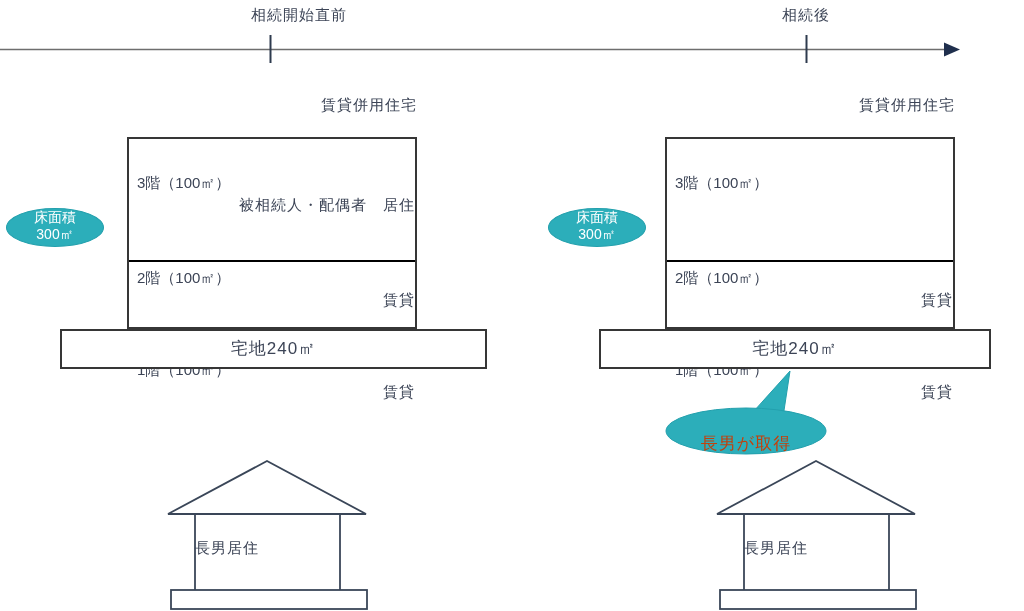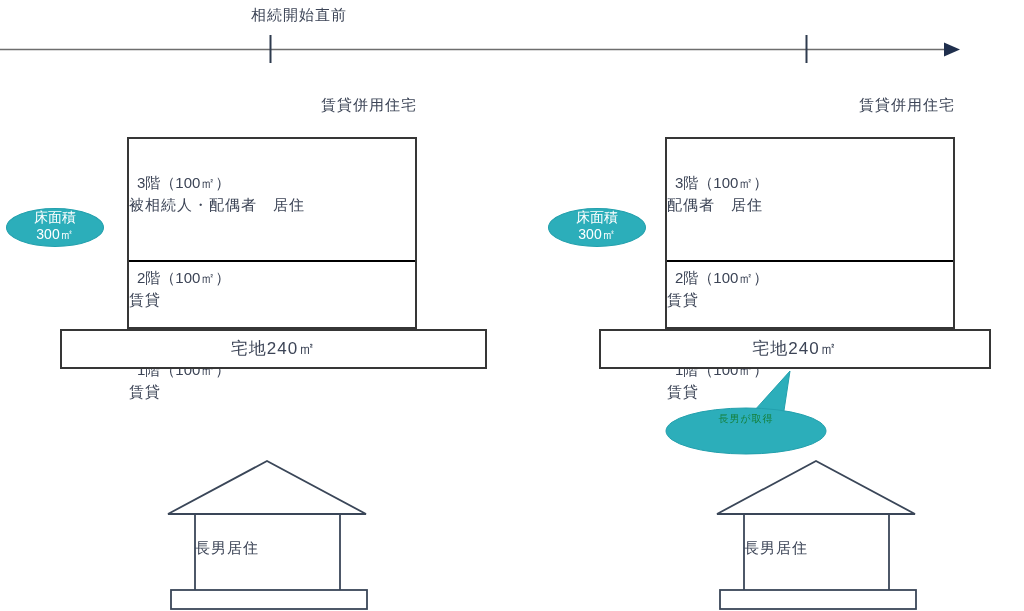--- a/index.html
+++ b/index.html
@@ -56,21 +56,21 @@
   .floor-label {
     padding: 5px 0 0 8px;
     font-size: 15px;
     line-height: 21px;
     text-align: left;
   }
   .floor-occupant {
     margin-top: 1px;
     font-size: 15px;
     line-height: 21px;
-    text-align: left;
+    text-align: right;
     letter-spacing: 1px;
   }
 
   
   .land {
     position: absolute;
     top: 329px;
     height: 40px;
     border: 2px solid #363636;
     background: #ffffff;
@@ -97,25 +97,25 @@
     align-items: center;
     font-size: 14px;
     line-height: 17px;
     text-align: center;
   }
 
   
   .callout-text {
     position: absolute;
     left: 666px;
-    top: 412px;
+    top: 432px;
     width: 160px;
     text-align: center;
-    color: #15803d;
-    font-size: 10px;
+    color: #c2410c;
+    font-size: 17px;
     letter-spacing: 1px;
   }
 
   
   .house-label {
     position: absolute;
     top: 539px;
     width: 145px;
     font-size: 15px;
     letter-spacing: 1px;
@@ -127,20 +127,21 @@
 
 <div class="canvas">
 
   <svg class="abs" style="left:0;top:0;" width="1024" height="70">
     <line x1="0" y1="49.5" x2="945" y2="49.5" stroke="#6E6E6E" stroke-width="1.6"></line>
     <polygon points="944,42.5 960,49.5 944,56.5" fill="#1F2F4D"></polygon>
     <line x1="270.5" y1="35" x2="270.5" y2="63" stroke="#2E3B4E" stroke-width="2"></line>
     <line x1="806.5" y1="35" x2="806.5" y2="63" stroke="#2E3B4E" stroke-width="2"></line>
   </svg>
   <div class="tl-label" style="left:197px;text-align:right;">相続開始直前</div>
+  <div class="tl-label" style="left:731px;">相続後</div>
 
   <div class="bldg-title" style="left:127px;">賃貸併用住宅</div>
 
   <div class="bldg-title" style="left:665px;">賃貸併用住宅</div>
 
   <div class="building" style="left:127px;">
     <div class="floor floor-3">
       <div class="floor-label">3階（100㎡）</div>
       <div class="floor-occupant">被相続人・配偶者　居住</div>
     </div>
@@ -150,21 +151,20 @@
     </div>
     <div class="floor floor-1">
       <div class="floor-label">1階（100㎡）</div>
       <div class="floor-occupant">賃貸</div>
     </div>
   </div>
 
   <div class="building" style="left:665px;">
     <div class="floor floor-3">
       <div class="floor-label">3階（100㎡）</div>
-      <div class="floor-occupant">配偶者　居住</div>
     </div>
     <div class="floor floor-2">
       <div class="floor-label">2階（100㎡）</div>
       <div class="floor-occupant">賃貸</div>
     </div>
     <div class="floor floor-1">
       <div class="floor-label">1階（100㎡）</div>
       <div class="floor-occupant">賃貸</div>
     </div>
   </div>

